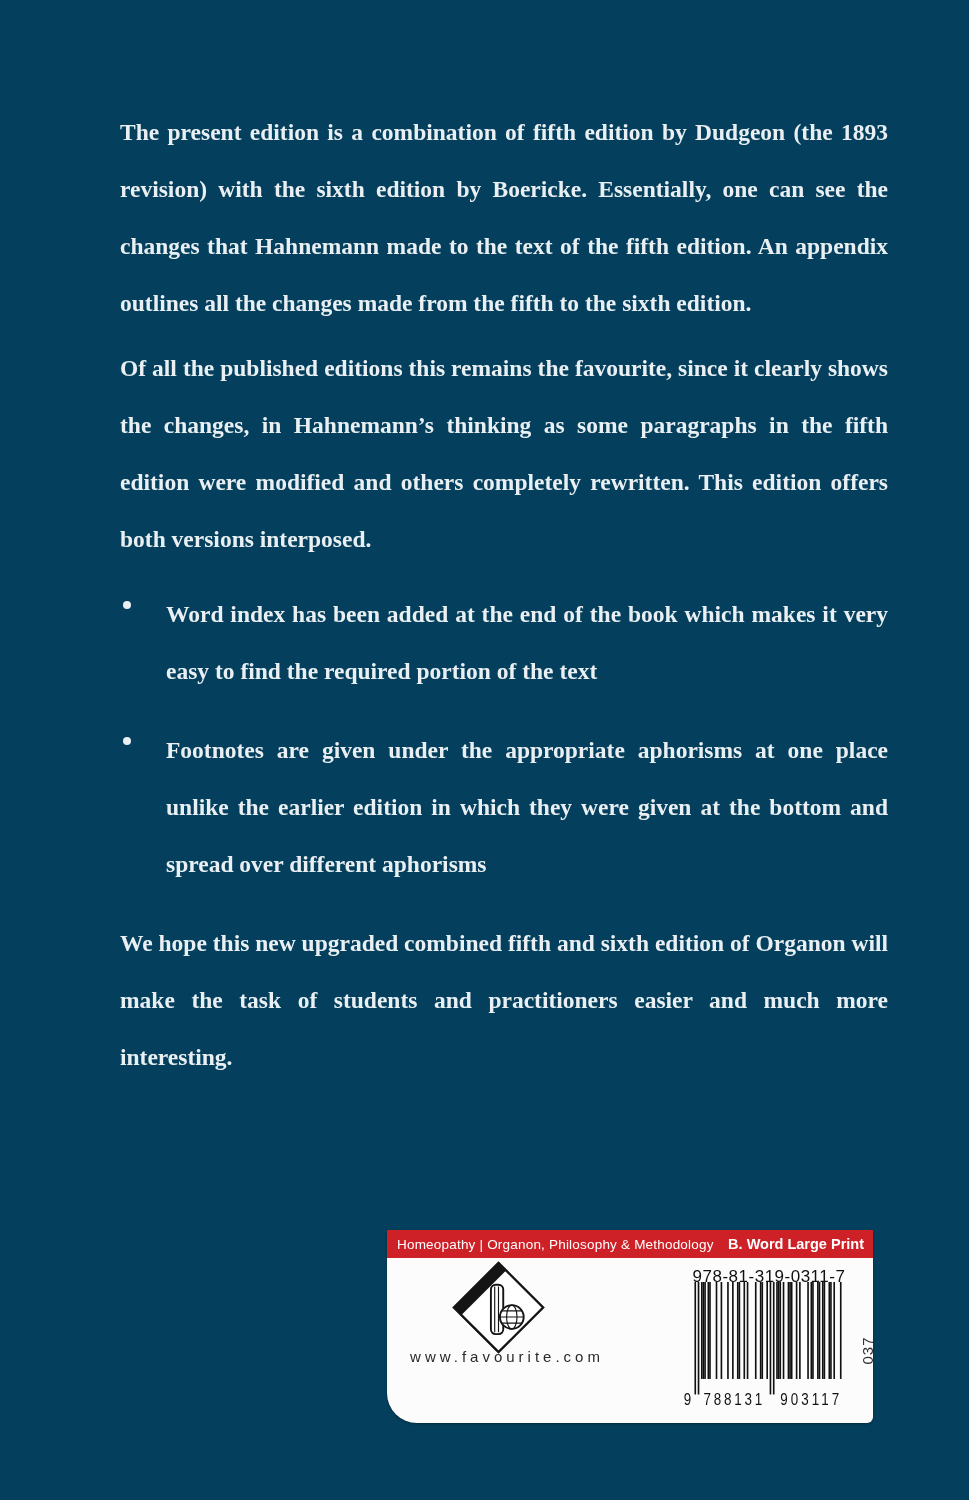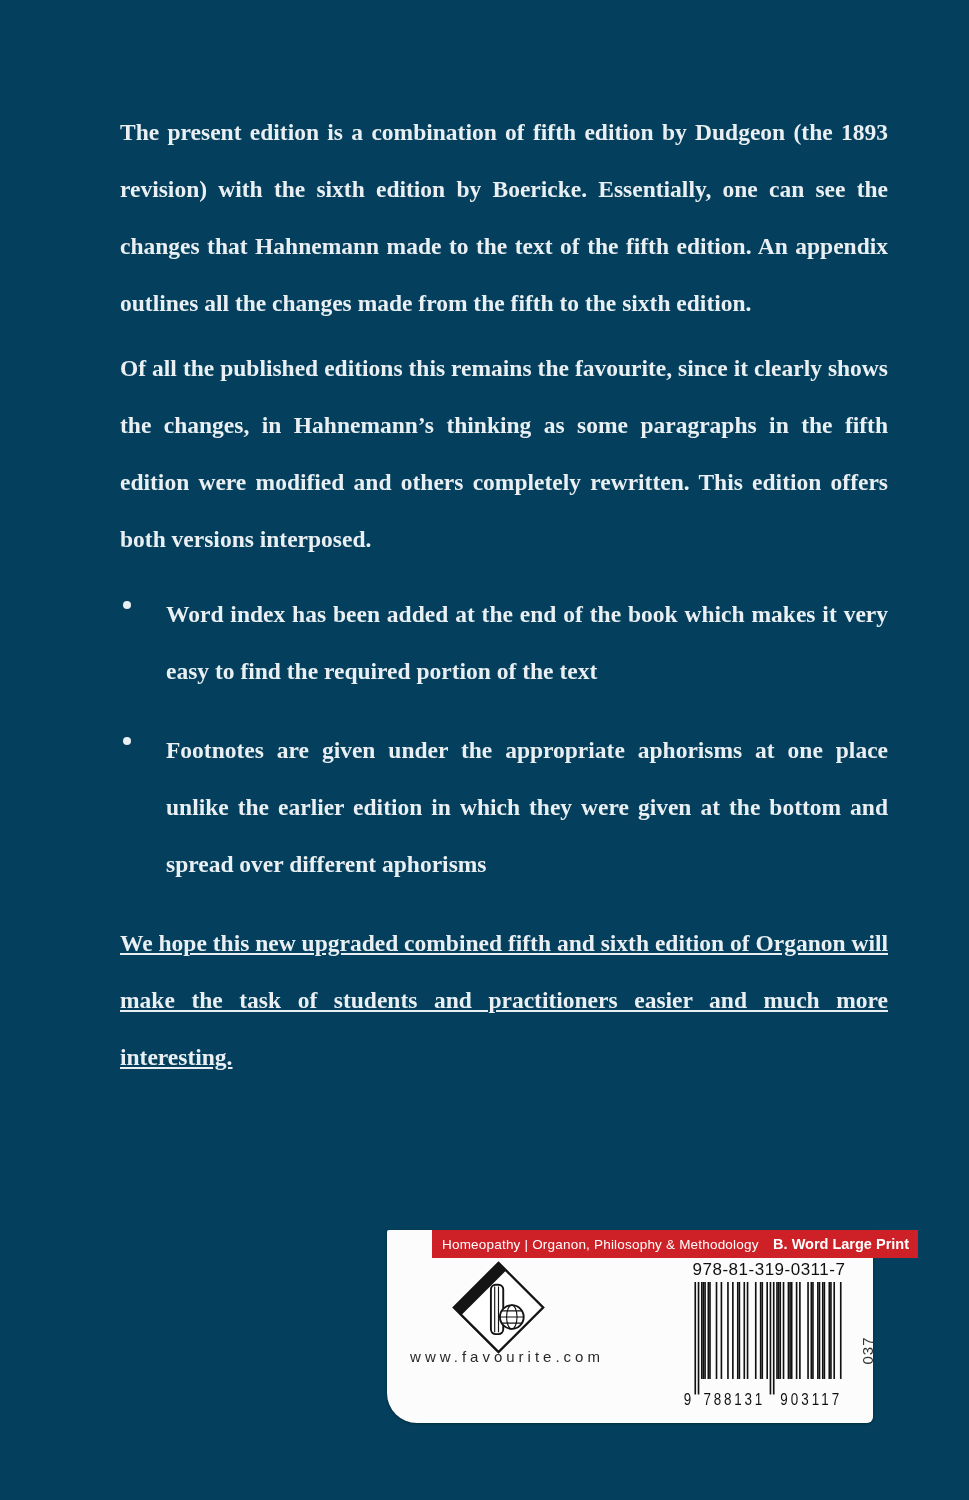--- a/index.html
+++ b/index.html
@@ -16,21 +16,21 @@
     left: 120px;
     top: 104px;
     width: 768px;
     color: #e9eff2;
     font-size: 23.5px;
     font-weight: 700;
     line-height: 57px;
     text-align: justify;
   }
   .blurb p { margin: 0 0 8px 0; }
-  .blurb p.closing { margin-bottom: 0; text-decoration: underline; }
+  .blurb p.closing { margin-bottom: 0; }
   ul.features {
     list-style: none;
     margin: 18px 0 10px 0;
     padding: 0;
   }
   ul.features li {
     position: relative;
     padding-left: 46px;
     margin-bottom: 22px;
   }
@@ -60,21 +60,20 @@
     width: 100%;
     height: 28px;
     background: #ce2127;
     color: #ffffff;
     font-family: "Liberation Sans", sans-serif;
     display: flex;
     align-items: center;
     justify-content: space-between;
     box-sizing: border-box;
     padding: 0 9px 0 10px;
-    margin-left: 45px;
   }
   .strip .cat { font-size: 13.5px; font-weight: 400; letter-spacing: 0.2px; }
   .strip .imprint { font-size: 14.5px; font-weight: 700; }
   .logo-svg {
     position: absolute;
     left: 64px;
     top: 30px;
     width: 95px;
     height: 95px;
   }
@@ -85,21 +84,21 @@
     width: 228px;
     text-align: center;
     font-family: "Liberation Sans", sans-serif;
     font-size: 15px;
     letter-spacing: 4px;
     color: #2a2a2a;
   }
   .isbn {
     position: absolute;
     left: 296px;
-    top: 30px;
+    top: 37px;
     width: 172px;
     text-align: center;
     font-family: "Liberation Sans", sans-serif;
     font-size: 17px;
     letter-spacing: 0.5px;
     color: #111111;
   }
   .barcode-svg {
     position: absolute;
     left: 296px;

